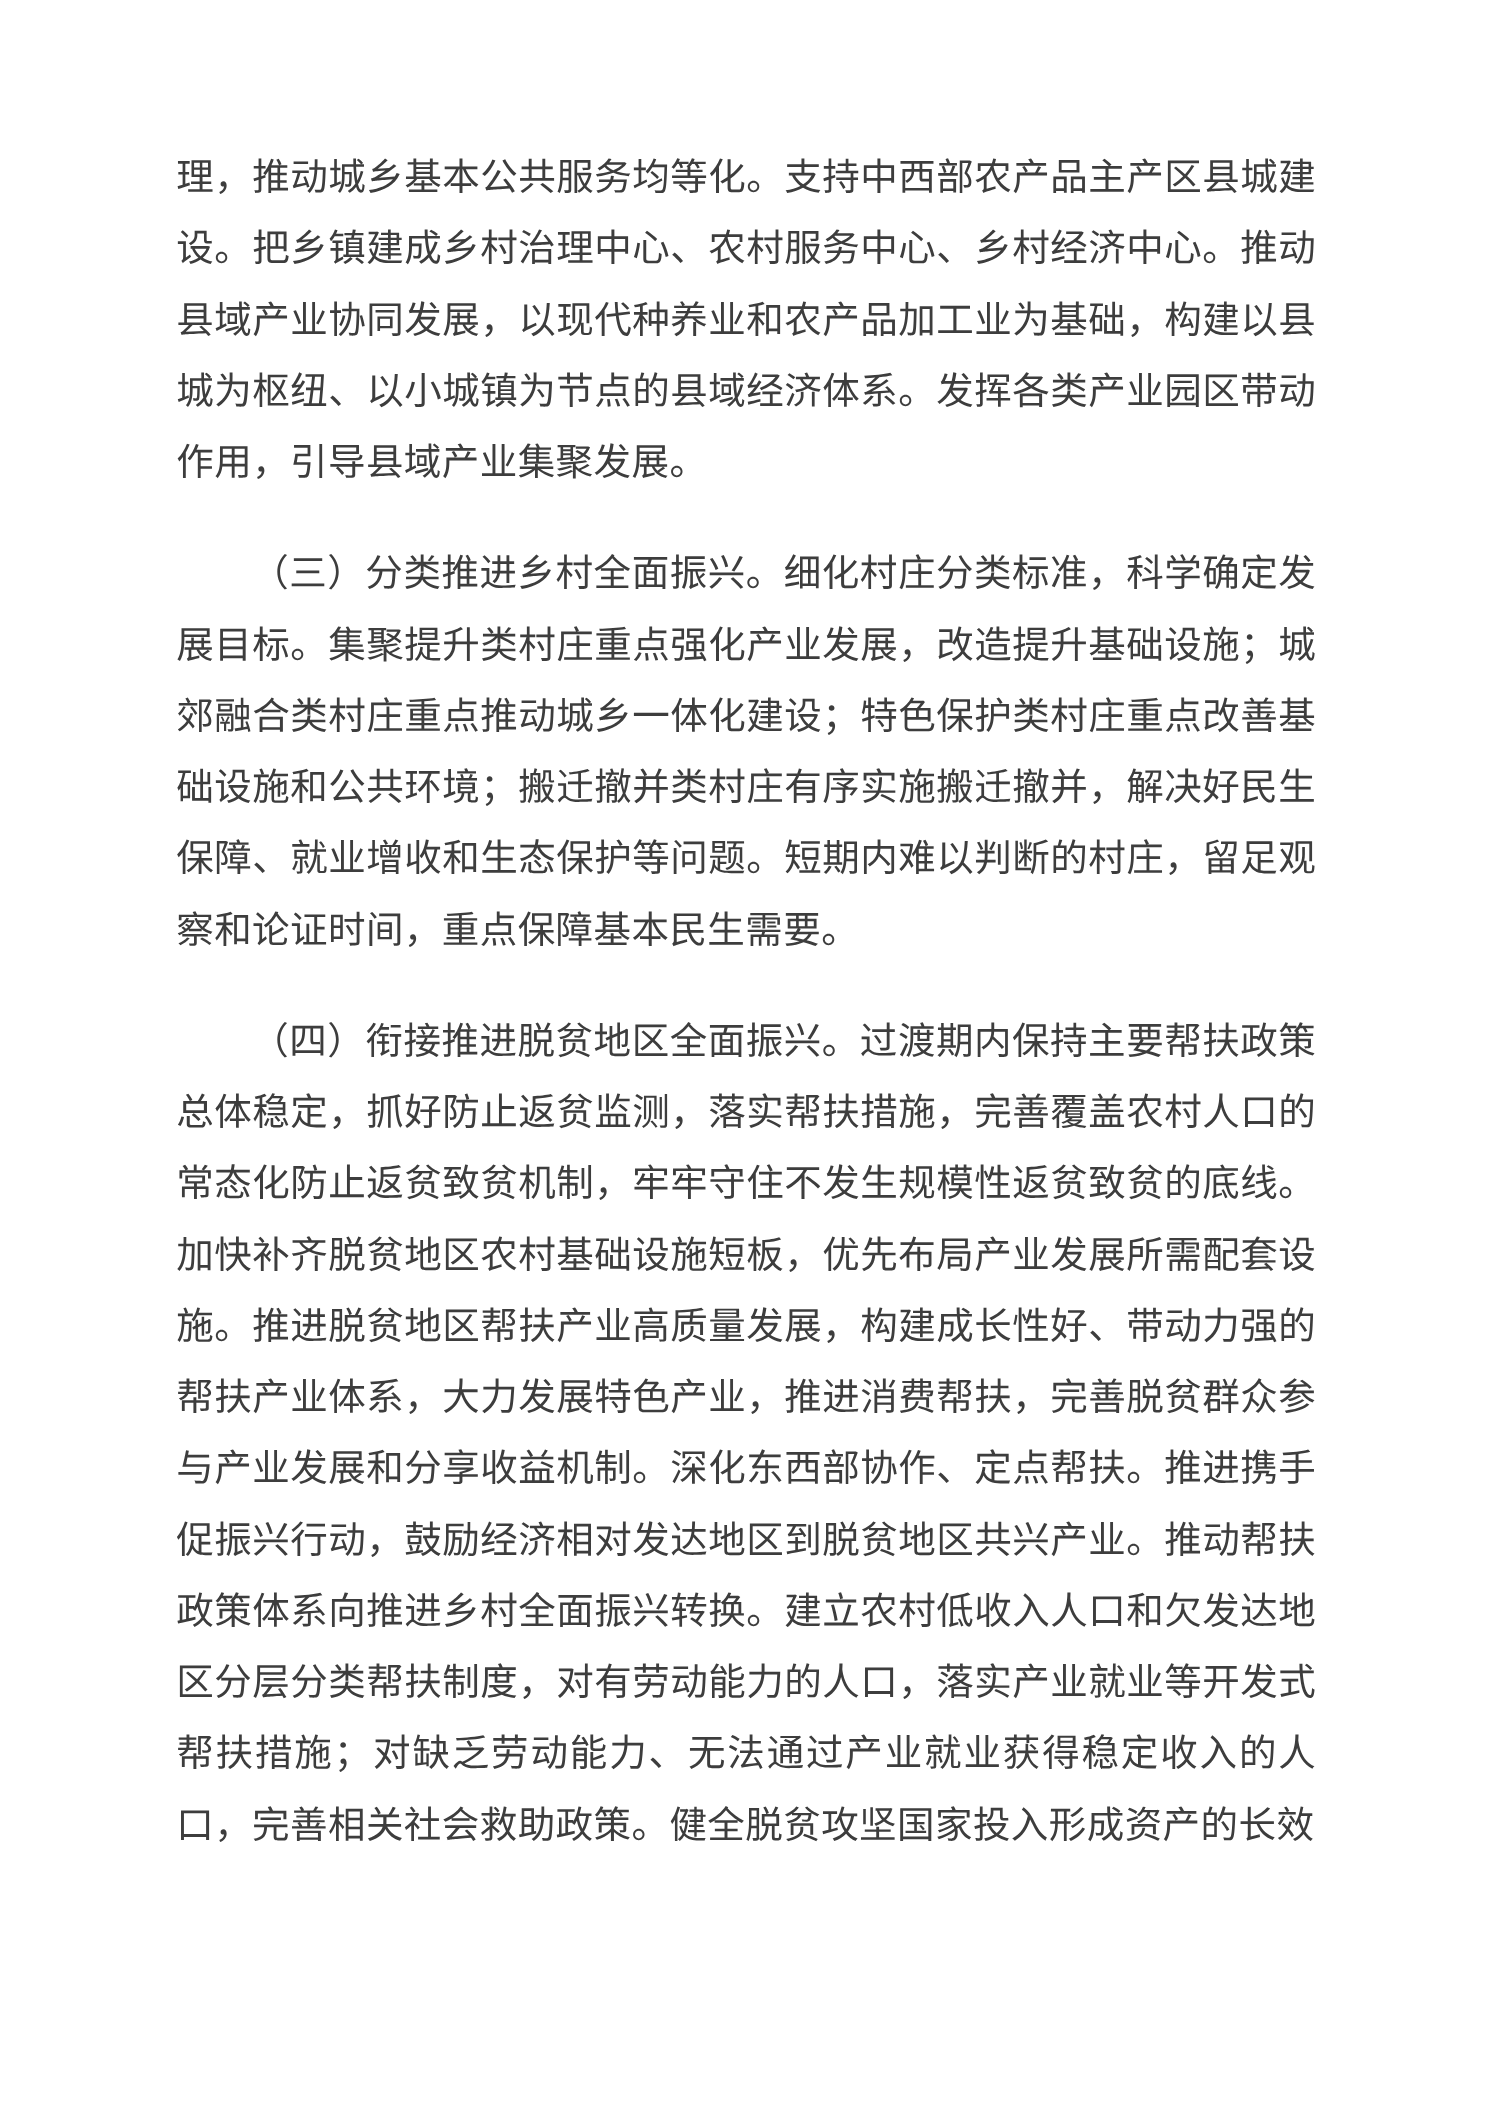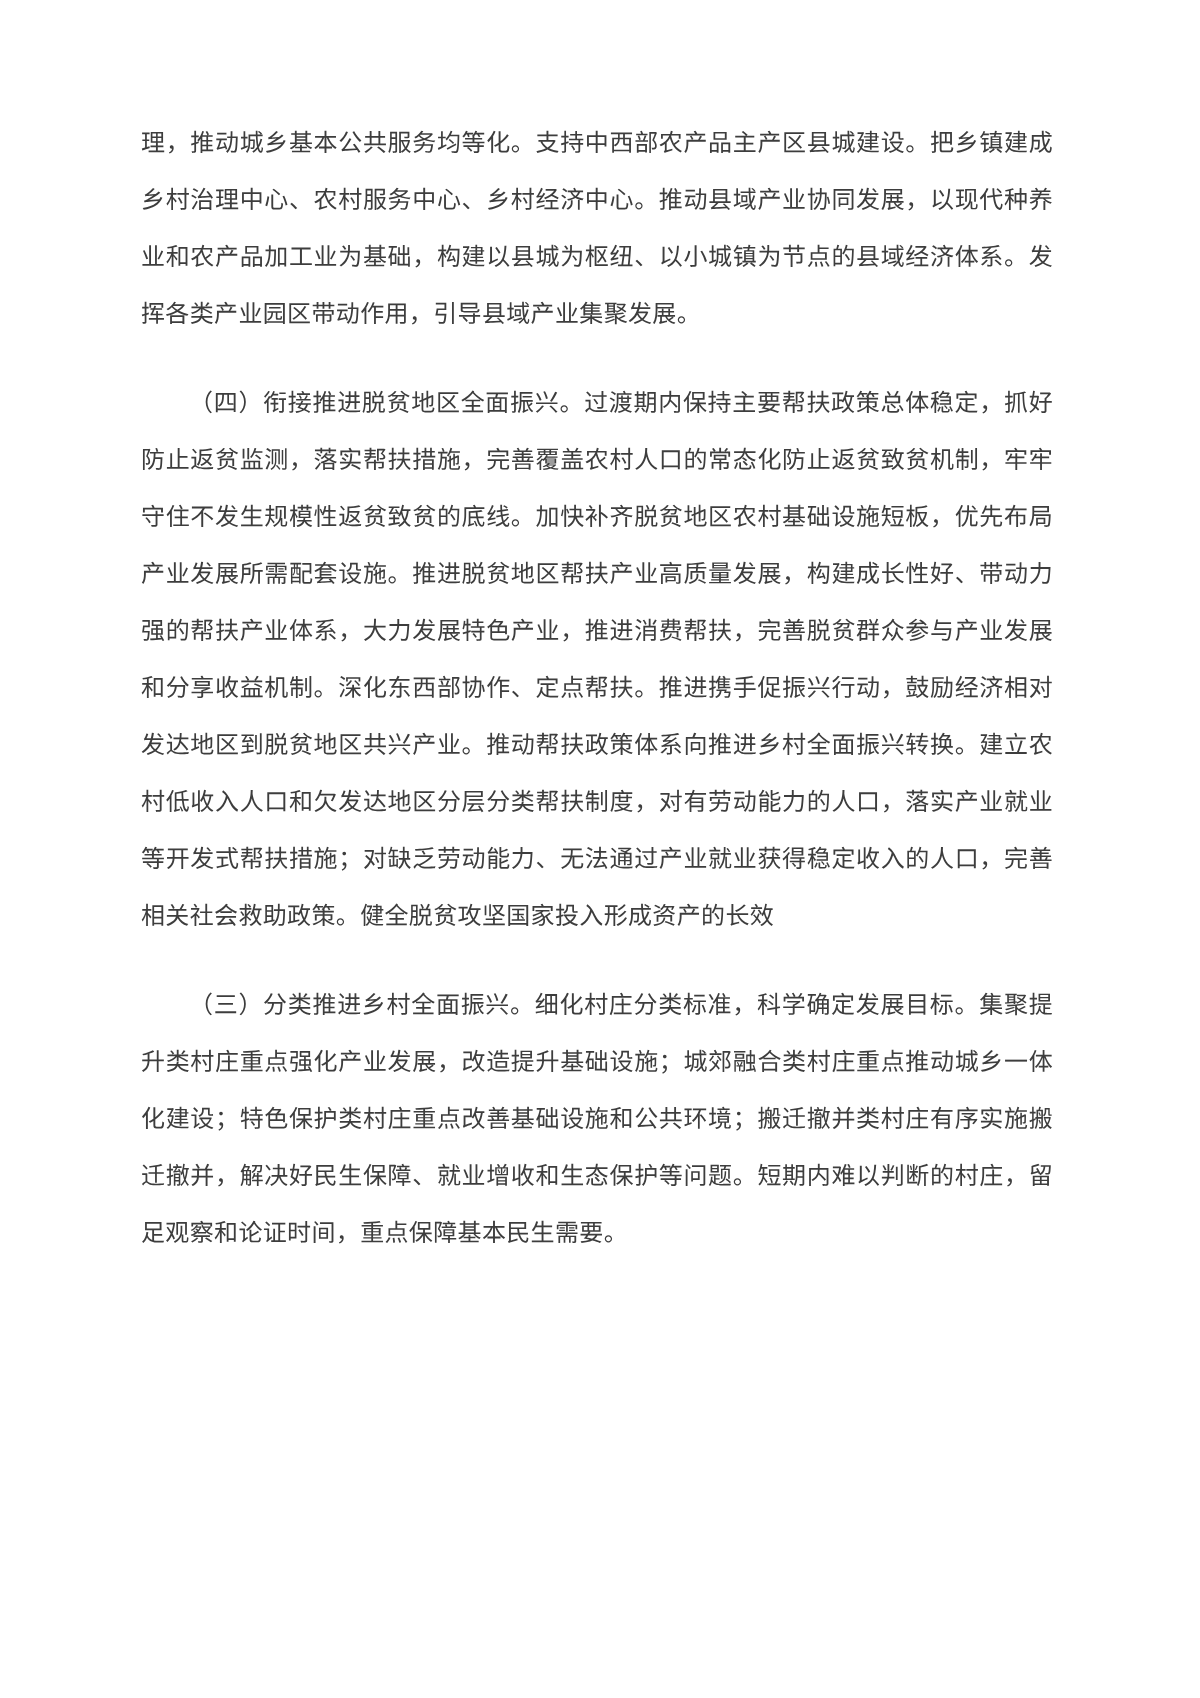--- a/index.html
+++ b/index.html
@@ -16,21 +16,21 @@
   }
   .doc-body {
     position: absolute;
     left: 141px;
     top: 114px;
     width: 912px;
   }
   .para {
     margin: 0 0 32px 0;
     font-family: "Liberation Sans", "DejaVu Sans", sans-serif;
-    font-size: 24px;
+    font-size: 30px;
     line-height: 57px;
     letter-spacing: 0.35px;
     color: #3d3d3d;
     text-align: justify;
     text-justify: inter-character;
     word-break: break-all;
     overflow-wrap: anywhere;
   }
   .para.indent-2em {
     text-indent: 2em;
@@ -38,16 +38,16 @@
   .para:last-child {
     margin-bottom: 0;
   }
 </style>
 </head>
 <body>
 
 <div class="page">
   <div class="doc-body">
     <p class="para">理，推动城乡基本公共服务均等化。支持中西部农产品主产区县城建设。把乡镇建成乡村治理中心、农村服务中心、乡村经济中心。推动县域产业协同发展，以现代种养业和农产品加工业为基础，构建以县城为枢纽、以小城镇为节点的县域经济体系。发挥各类产业园区带动作用，引导县域产业集聚发展。</p>
+    <p class="para indent-2em">（三）分类推进乡村全面振兴。细化村庄分类标准，科学确定发展目标。集聚提升类村庄重点强化产业发展，改造提升基础设施；城郊融合类村庄重点推动城乡一体化建设；特色保护类村庄重点改善基础设施和公共环境；搬迁撤并类村庄有序实施搬迁撤并，解决好民生保障、就业增收和生态保护等问题。短期内难以判断的村庄，留足观察和论证时间，重点保障基本民生需要。</p>
     <p class="para indent-2em">（四）衔接推进脱贫地区全面振兴。过渡期内保持主要帮扶政策总体稳定，抓好防止返贫监测，落实帮扶措施，完善覆盖农村人口的常态化防止返贫致贫机制，牢牢守住不发生规模性返贫致贫的底线。加快补齐脱贫地区农村基础设施短板，优先布局产业发展所需配套设施。推进脱贫地区帮扶产业高质量发展，构建成长性好、带动力强的帮扶产业体系，大力发展特色产业，推进消费帮扶，完善脱贫群众参与产业发展和分享收益机制。深化东西部协作、定点帮扶。推进携手促振兴行动，鼓励经济相对发达地区到脱贫地区共兴产业。推动帮扶政策体系向推进乡村全面振兴转换。建立农村低收入人口和欠发达地区分层分类帮扶制度，对有劳动能力的人口，落实产业就业等开发式帮扶措施；对缺乏劳动能力、无法通过产业就业获得稳定收入的人口，完善相关社会救助政策。健全脱贫攻坚国家投入形成资产的长效</p>
-    <p class="para indent-2em">（三）分类推进乡村全面振兴。细化村庄分类标准，科学确定发展目标。集聚提升类村庄重点强化产业发展，改造提升基础设施；城郊融合类村庄重点推动城乡一体化建设；特色保护类村庄重点改善基础设施和公共环境；搬迁撤并类村庄有序实施搬迁撤并，解决好民生保障、就业增收和生态保护等问题。短期内难以判断的村庄，留足观察和论证时间，重点保障基本民生需要。</p>
   </div>
 </div>
 
 </body></html>

